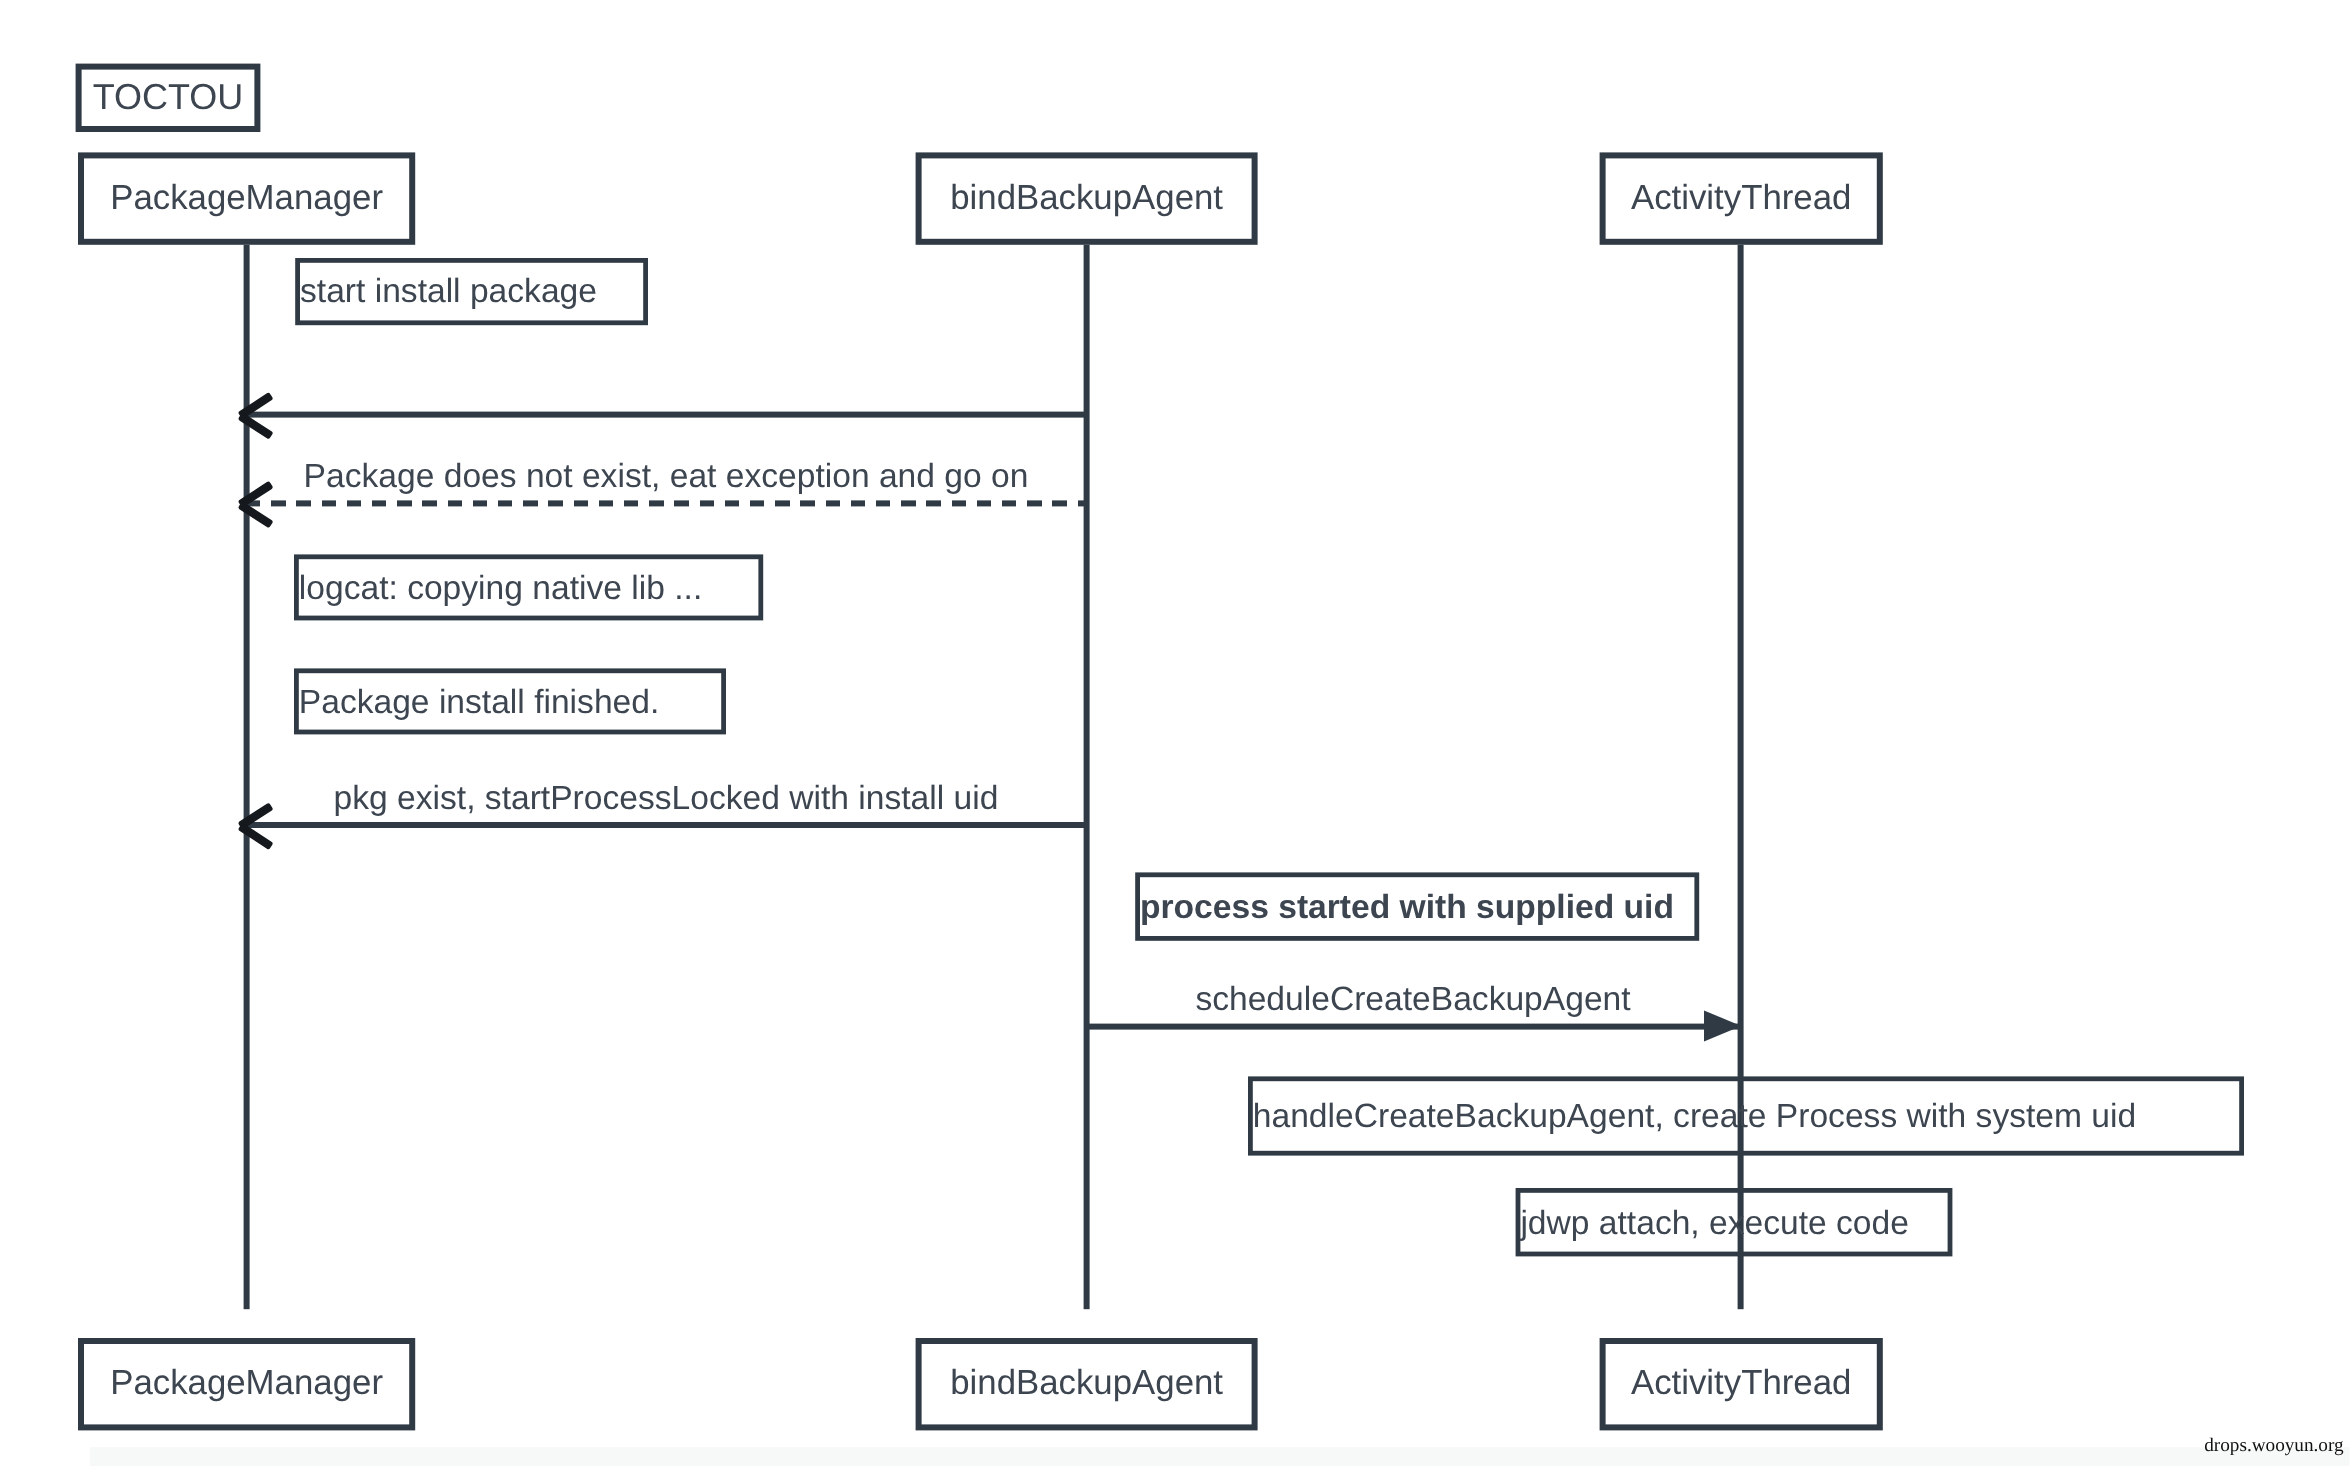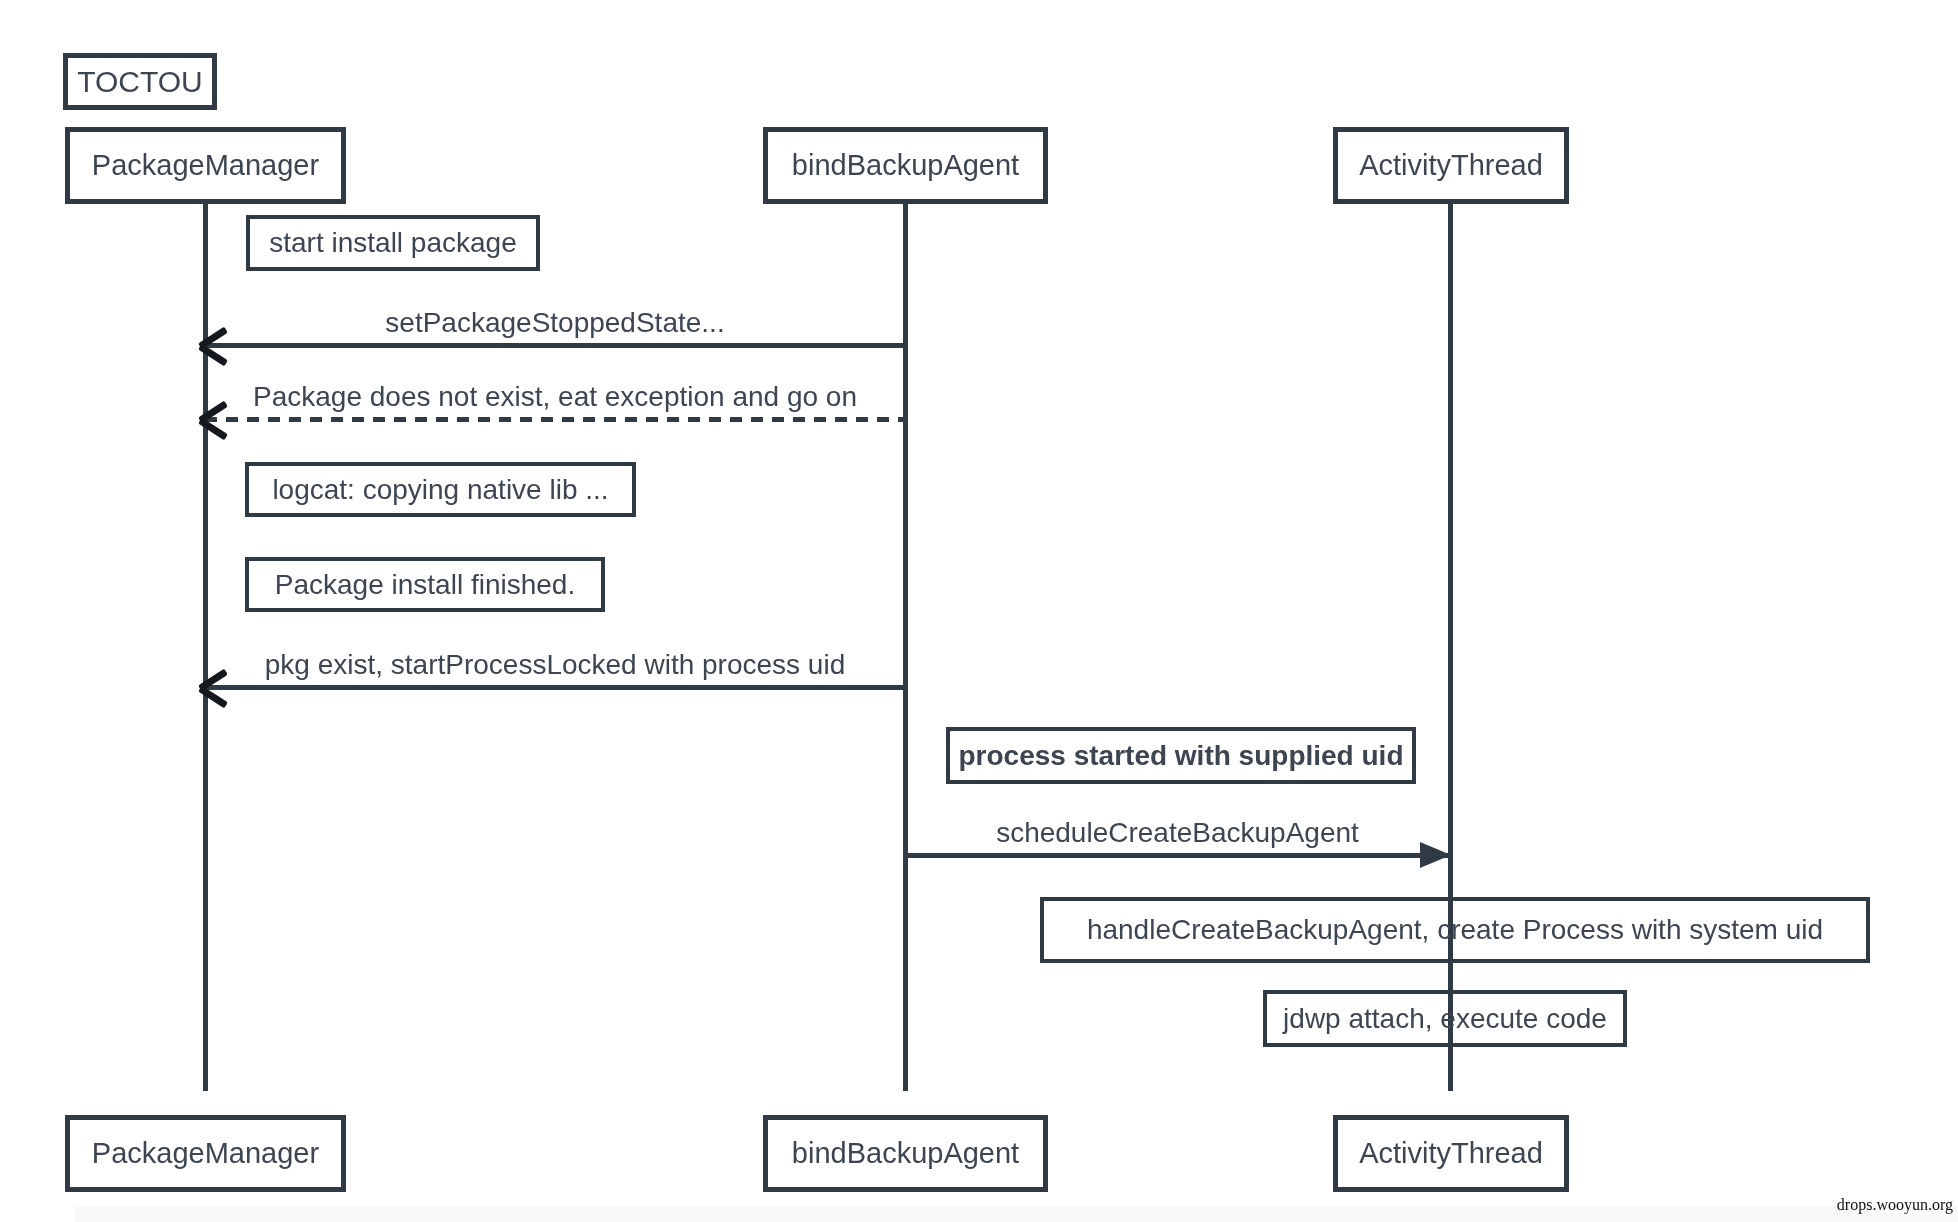--- a/index.html
+++ b/index.html
@@ -57,21 +57,20 @@
   .lifeline.bba{left:903px;}
   .lifeline.at{left:1448px;}
 
   
   .note{
     position:absolute;
     border:4px solid var(--stroke);
     background:transparent;
     display:flex;
     align-items:center;
-    justify-content:center;
     font-size:28px;
     color:var(--text);
     white-space:nowrap;
     z-index:1;
   }
   .note.n1{left:246px;top:215px;width:294px;height:56px;}
   .note.n2{left:245px;top:462px;width:391px;height:55px;}
   .note.n3{left:245px;top:557px;width:360px;height:55px;}
   .note.n4{left:946px;top:727px;width:470px;height:57px;font-weight:bold;}
   .note.n5{left:1040px;top:897px;width:830px;height:66px;}
@@ -164,39 +163,38 @@
     <span>process started with supplied uid</span>
   </div>
   <div class="note n5">
     <span>handleCreateBackupAgent, create Process with system uid</span>
   </div>
   <div class="note n6">
     <span>jdwp attach, execute code</span>
   </div>
 
   <div class="message m1">
-    <div class="msg-label">setPackageStoppedState...</div>
     <div class="msg-line"></div>
     <div class="head-left">
         <i class="up"></i>
         <i class="down"></i>
       </div>
   </div>
 
   <div class="message m2">
     <div class="msg-label">Package does not exist, eat exception and go on</div>
     <div class="msg-line dashed"></div>
     <div class="head-left">
         <i class="up"></i>
         <i class="down"></i>
       </div>
   </div>
 
   <div class="message m3">
-    <div class="msg-label">pkg exist, startProcessLocked with process uid</div>
+    <div class="msg-label">pkg exist, startProcessLocked with install uid</div>
     <div class="msg-line"></div>
     <div class="head-left">
         <i class="up"></i>
         <i class="down"></i>
       </div>
   </div>
 
   <div class="message m4">
     <div class="msg-label">scheduleCreateBackupAgent</div>
     <div class="msg-line"></div>

